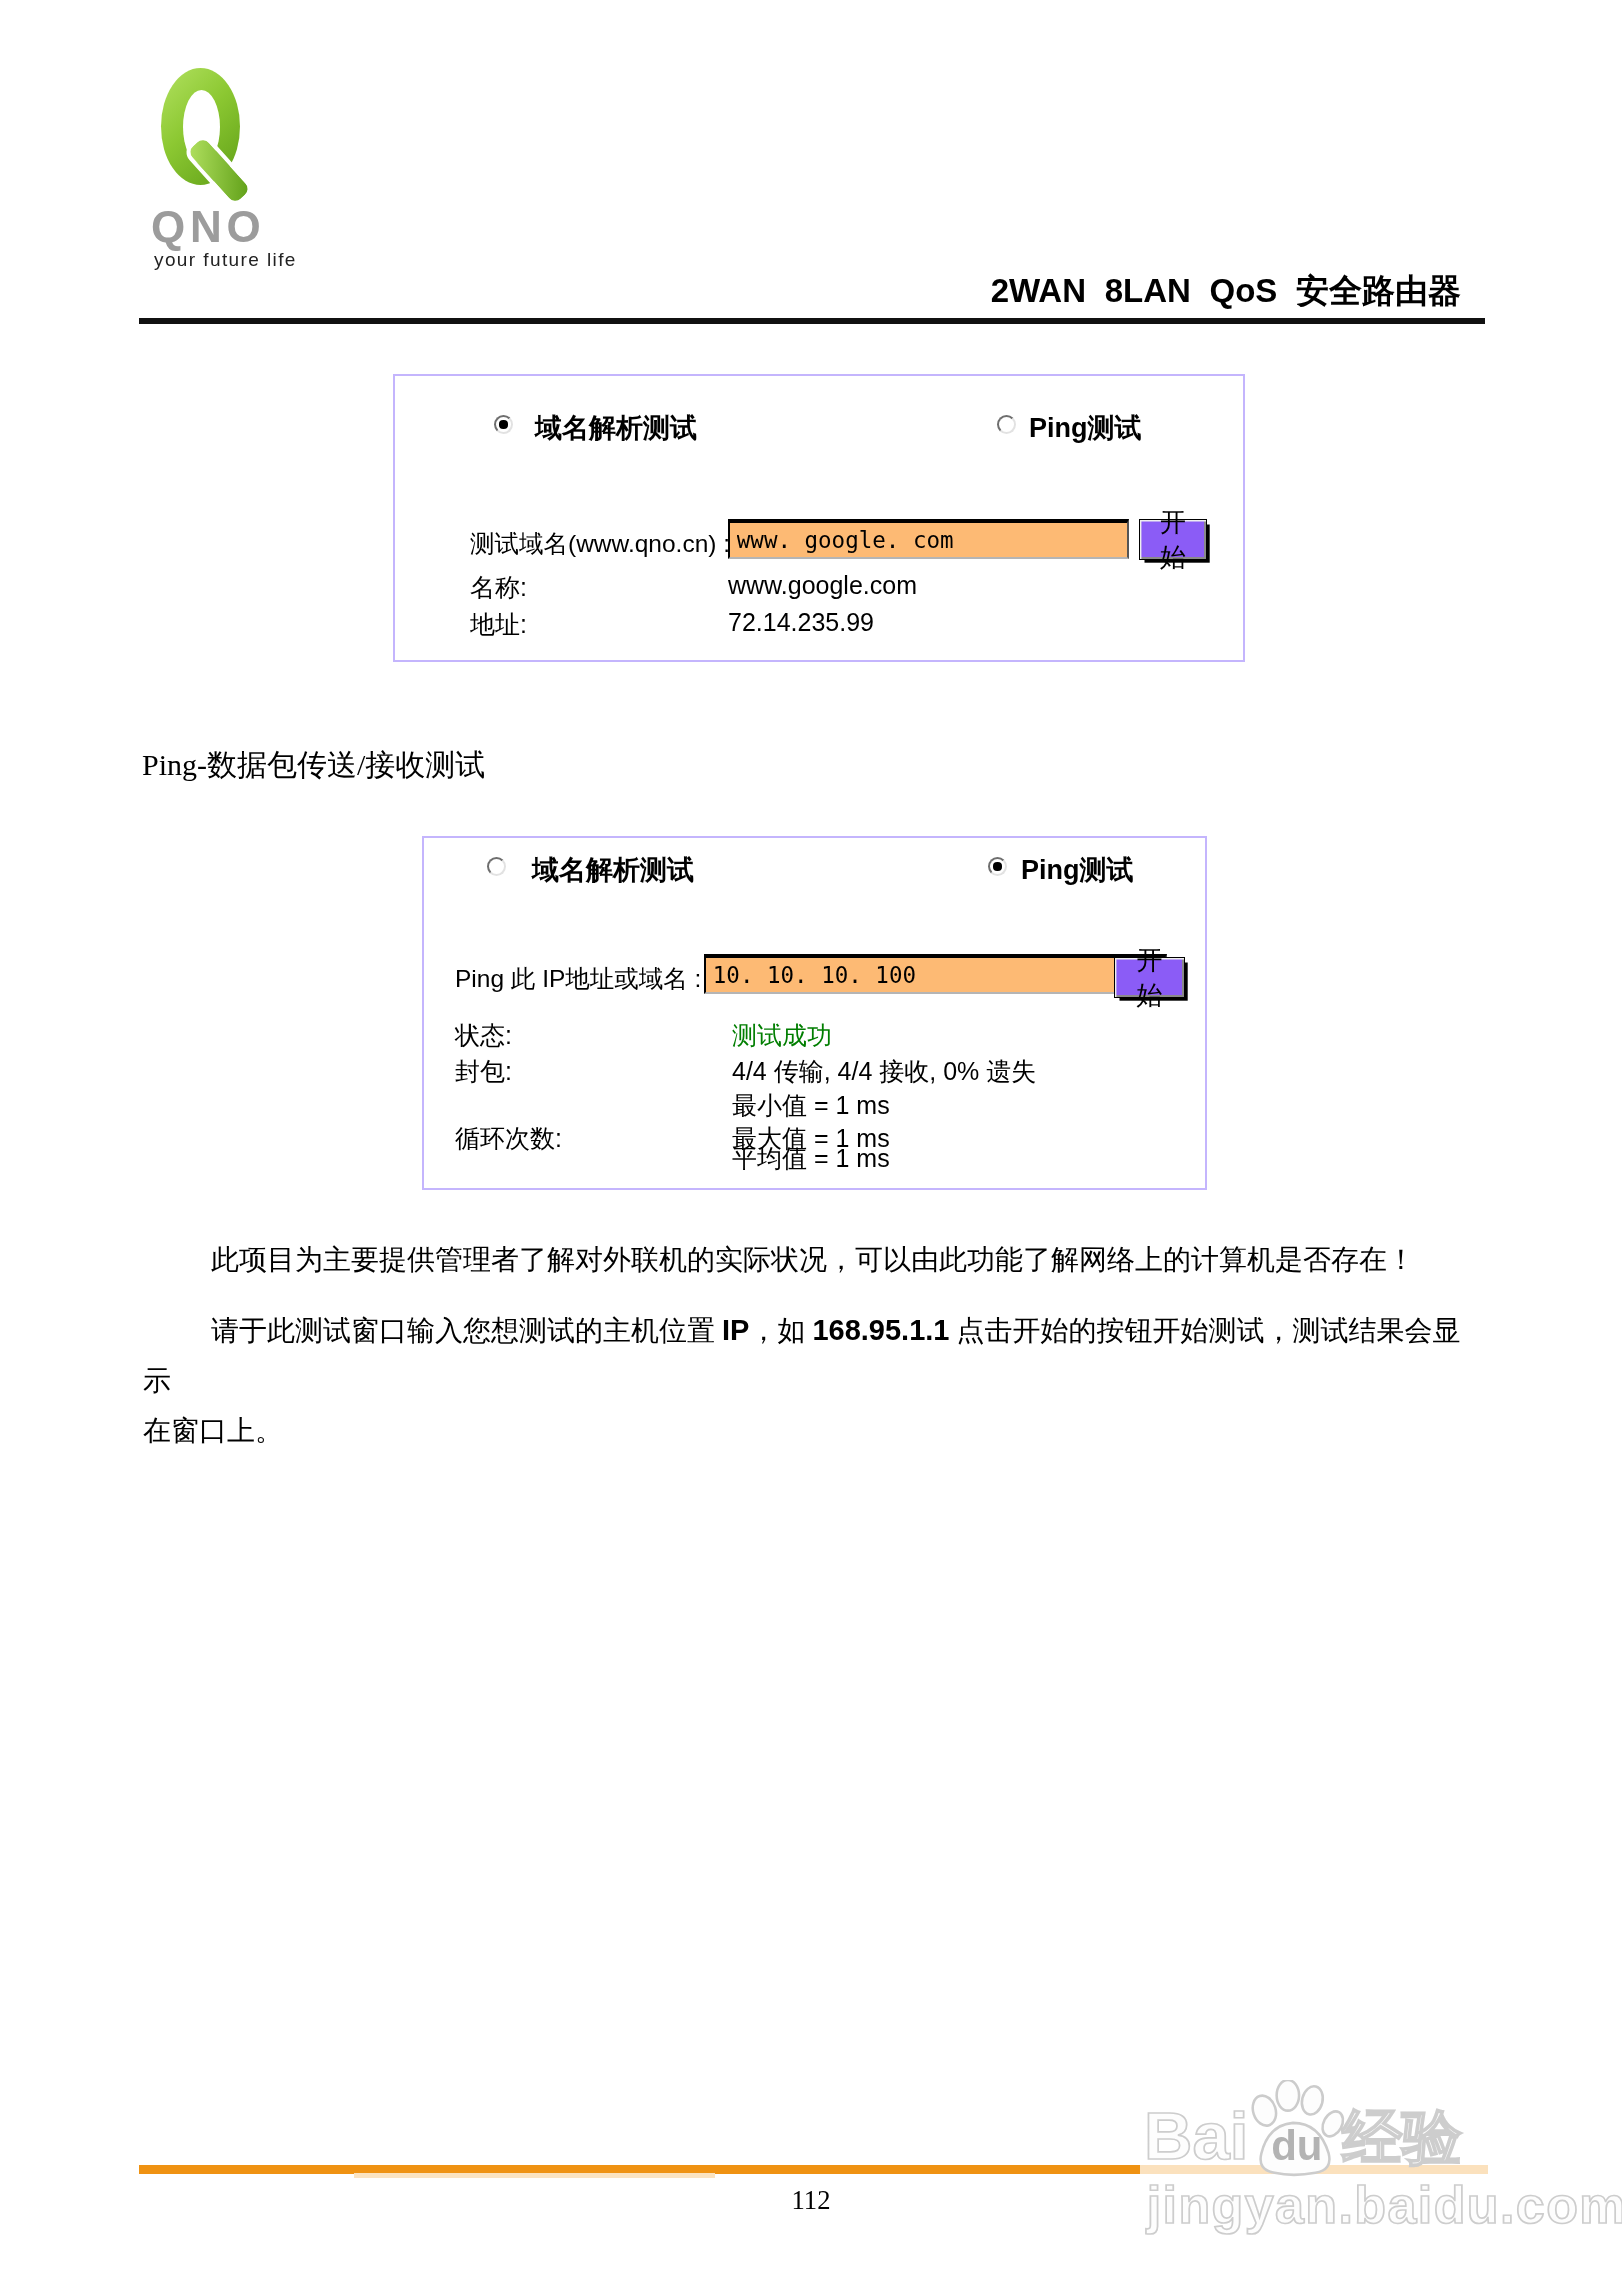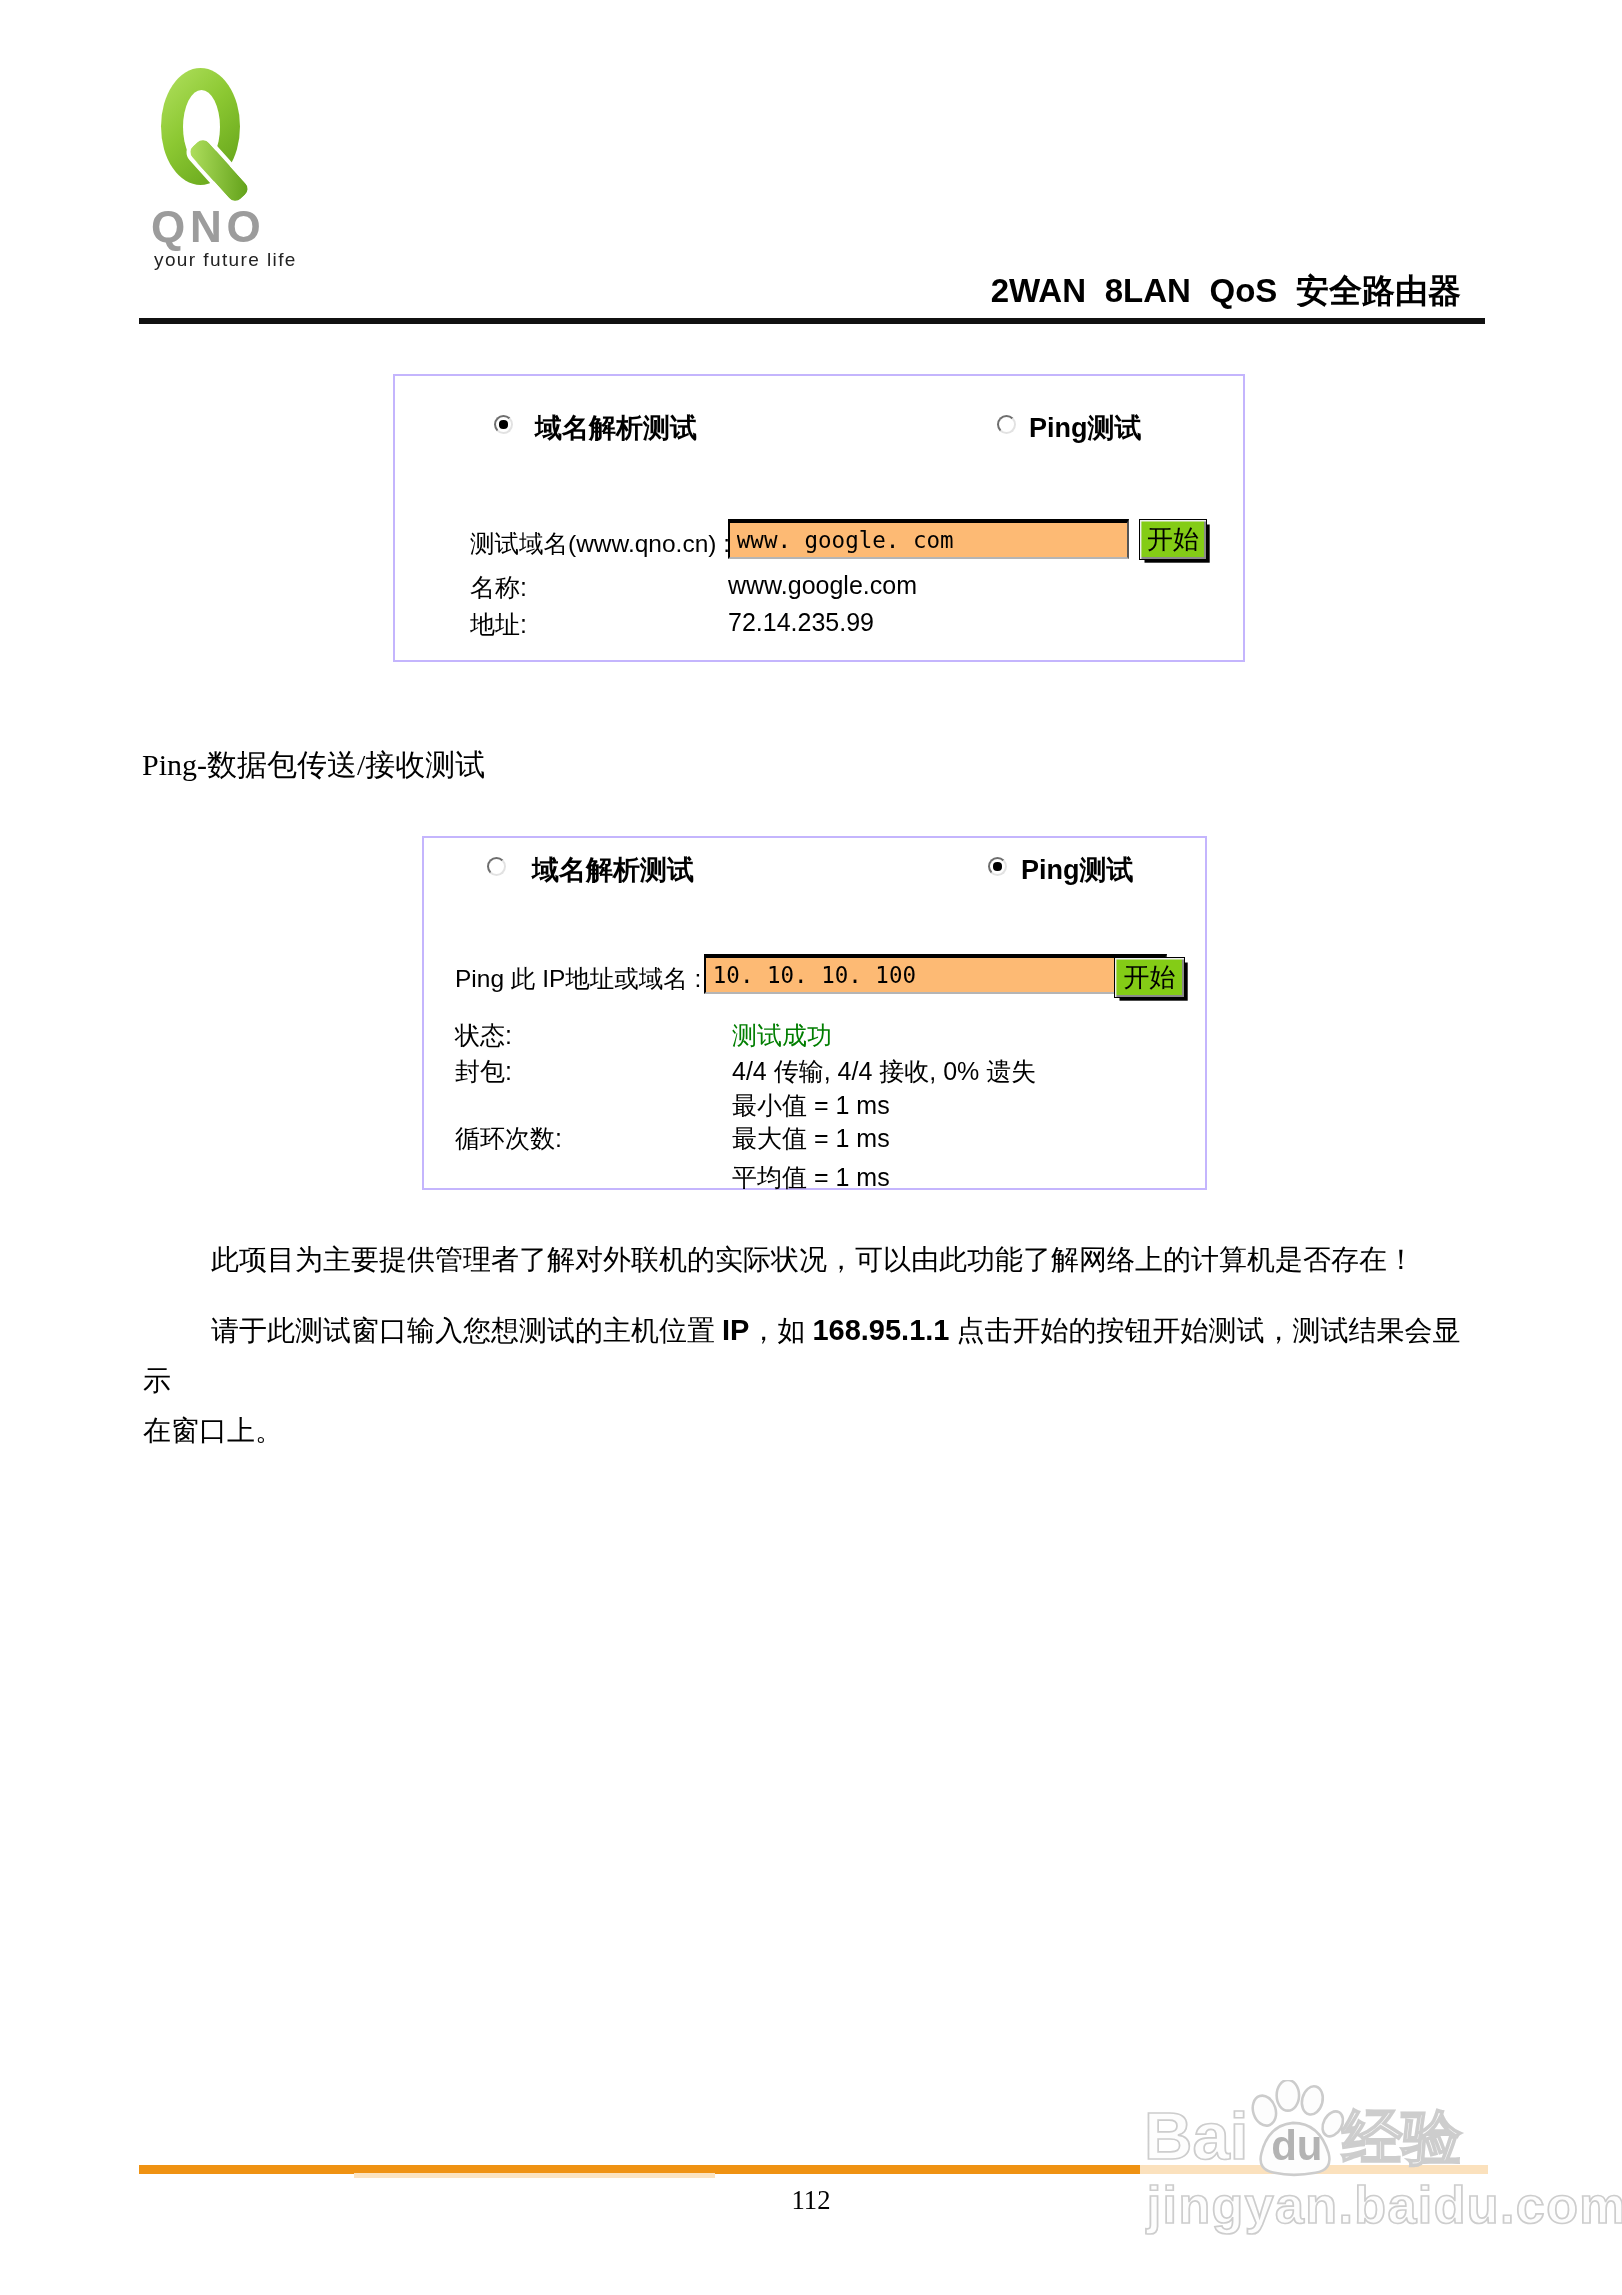--- a/index.html
+++ b/index.html
@@ -34,24 +34,24 @@
   .radio.checked::after{content:"";position:absolute;left:3.4px;top:3.4px;width:8.2px;height:8.2px;
          border-radius:50%;background:#000;}
   .radio-label{position:absolute;font-size:27px;font-weight:bold;white-space:nowrap;}
 
   .fld-label{position:absolute;font-size:24.5px;white-space:nowrap;}
   .field{position:absolute;box-sizing:border-box;background:#fdba74;
          border-top:4.8px solid #000;border-left:2px solid #000;
          border-right:2px solid #555;border-bottom:2px solid #b5b5b5;
          font-family:"DejaVu Sans Mono","Liberation Mono",monospace;
          font-size:22.5px;padding:0 0 0 6.8px;color:#000;outline:none;}
-  .btn{position:absolute;background:#84cc16;border:1.4px solid #000;box-sizing:border-box;
+  .btn{position:absolute;background:#8b5cf6;border:1.4px solid #000;box-sizing:border-box;
        box-shadow:4.1px 4.1px 0 -1.4px #000, inset 1.4px 1.4px 0 #efefef, inset -2px -2px 0 #8a8a8a;
        font-size:26px;font-family:"Liberation Sans",sans-serif;color:#000;
-       display:flex;align-items:center;justify-content:center;padding:0;}
+       display:flex;align-items:center;justify-content:center;padding:17px;}
   .row-label{position:absolute;font-size:25px;white-space:nowrap;}
   .row-value{position:absolute;font-size:25px;white-space:nowrap;}
   .status-green{color:#007e00;text-align:center;}
 
   
   #section-heading{left:142px;top:745px;font-size:30px;white-space:nowrap;
                    font-family:"Liberation Serif",serif;}
   #paragraphs{left:143px;top:1235px;width:1337px;font-size:28px;line-height:50px;
               font-family:"Liberation Serif",serif;}
   #paragraphs p{margin:0;}
@@ -123,21 +123,21 @@
     <input class="field" style="left: 280px; top: 116px; width: 463px; height: 40px;" value="10. 10. 10. 100">
     <button class="btn" style="left:690px;top:119px;width:71px;height:41px;">开始</button>
 
     <span class="row-label" style="left:31px;top:181px;">状态:</span>
     <span class="row-value status-green" style="left:308px;top:181px;">测试成功</span>
     <span class="row-label" style="left:31px;top:217px;">封包:</span>
     <span class="row-value" style="left:308px;top:217px;">4/4 传输, 4/4 接收, 0% 遗失</span>
     <span class="row-value" style="left:308px;top:251px;">最小值 = 1 ms</span>
     <span class="row-label" style="left:31px;top:284px;">循环次数:</span>
     <span class="row-value" style="left:308px;top:284px;">最大值 = 1 ms</span>
-    <span class="row-value" style="left:308px;top:323px;">平均值 = 1 ms</span>
+    <span class="row-value" style="left:308px;top:304px;">平均值 = 1 ms</span>
   </div>
 
   <div class="abs" id="paragraphs">
     <p id="para-1">此项目为主要提供管理者了解对外联机的实际状况，可以由此功能了解网络上的计算机是否存在！</p>
     <p id="para-2"><span>请于此测试窗口输入您想测试的主机位置 </span><span class="lat">IP</span><span>，如 </span><span class="lat">168.95.1.1</span><span> 点击开始的按钮开始测试，测试结果会显示</span><span class="no-indent">在窗口上。</span></p>
   </div>
 
   <div class="abs" id="footer-rule"></div>
   <div class="abs" id="footer-rule-glow"></div>
   <div class="abs" id="watermark-bg"></div>

